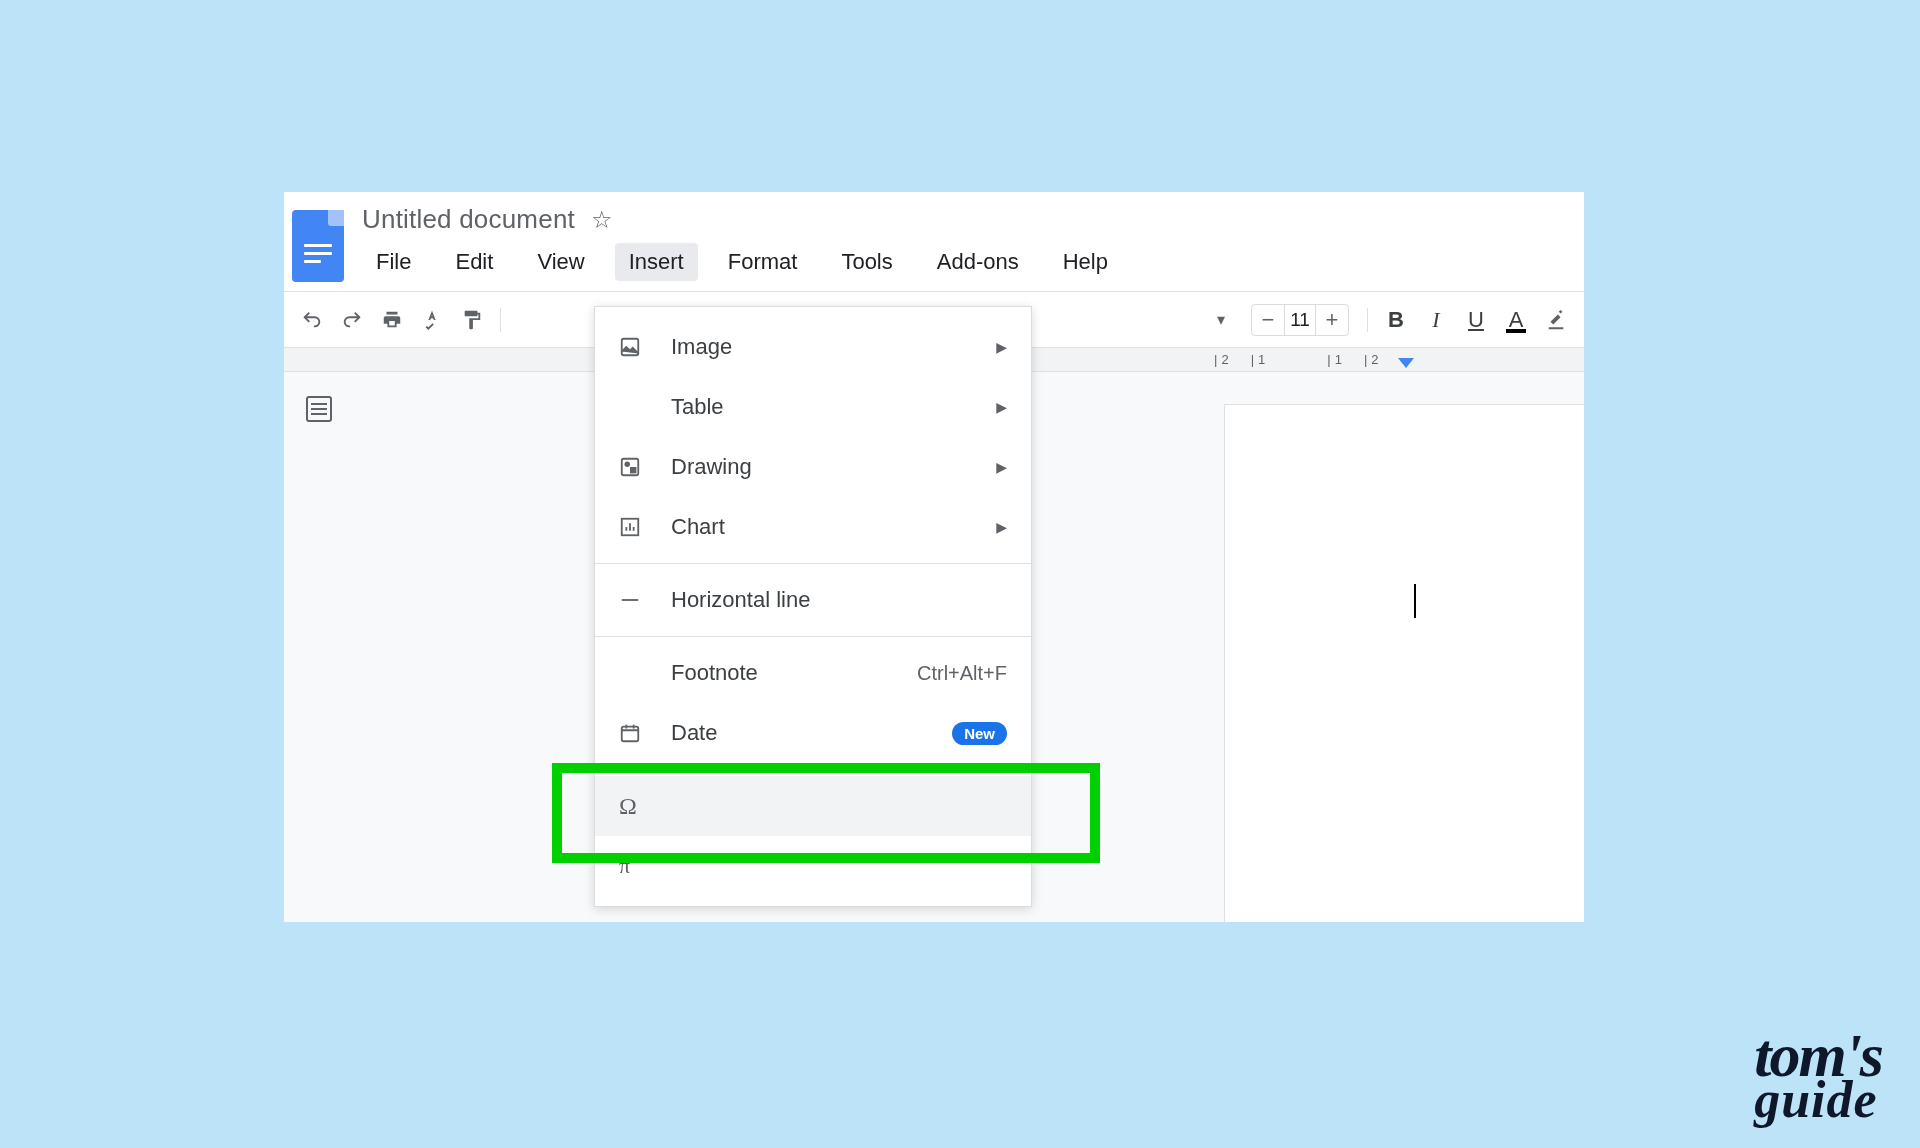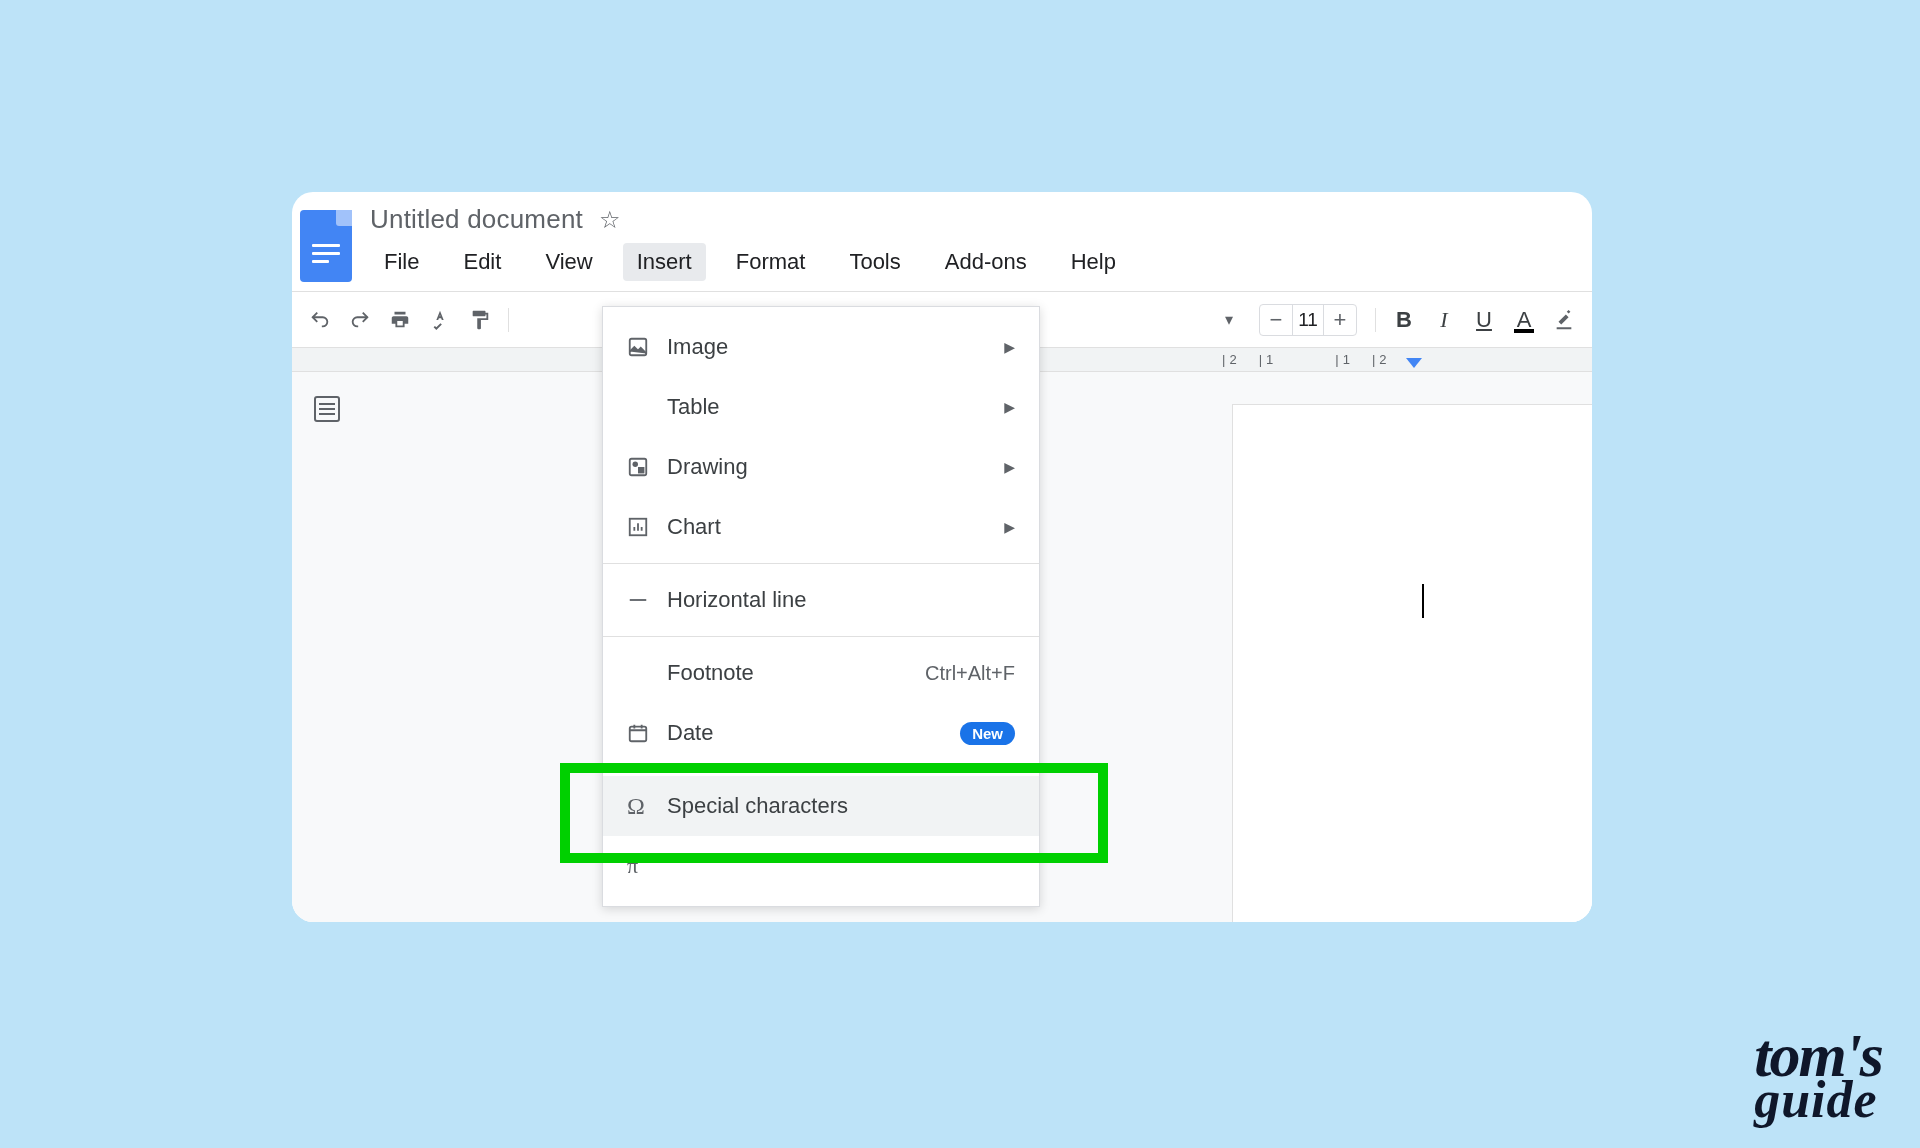--- a/index.html
+++ b/index.html
@@ -6,27 +6,26 @@
   body {
     font-family: Arial, 'Helvetica Neue', sans-serif;
     background: #bde3f8;
     width: 1920px;
     height: 1148px;
     position: relative;
     overflow: hidden;
   }
   .app-window {
     position: absolute;
-    left: 292px;
+    left: 284px;
     top: 192px;
     width: 1300px;
     height: 730px;
     background: #fff;
     overflow: hidden;
-    border-radius: 21px;
   }
   .header {
     display: flex;
     align-items: flex-start;
     padding: 12px 8px 0 8px;
     height: 100px;
     border-bottom: 1px solid #e0e0e0;
   }
   .docs-logo {
     width: 52px;
@@ -209,20 +208,21 @@
   }
   .dd-item {
     display:flex;
     align-items:center;
     height: 60px;
     padding: 0 24px;
     font-size: 22px;
     color: #3c4043;
     cursor:pointer;
     position:relative;
+    gap:12px;
   }
   .dd-item.highlighted { background:#f1f3f4; }
   .dd-item .dd-icon {
     width: 40px;
     display:flex;
     color:#5f6368;
     font-size: 22px;
   }
   .dd-item .dd-label { flex:1; }
   .dd-item .submenu-arrow {
@@ -436,21 +436,20 @@
             <rect x="3" y="5" width="18" height="16" rx="2"></rect>
             <path d="M3 9h18M8 3v4M16 3v4"></path>
           </svg>
       </span>
       <span class="dd-label">Date</span>
       <span class="new-badge">New</span>
     </div>
     <div class="dd-sep"></div>
     <div class="dd-item highlighted">
       <span class="dd-icon" style="font-size:24px;font-family:Georgia">Ω</span>
-      <span class="dd-label">Special characters</span>
     </div>
     <div class="dd-item">
       <span class="dd-icon" style="font-size:22px;font-family:Georgia">π<sup style="font-size:11px">²</sup></span>
     </div>
   </div>
 
   <div class="highlight-box" style="left:268px; top:571px; width:548px; height:100px;"></div>
 
 </div>
 

